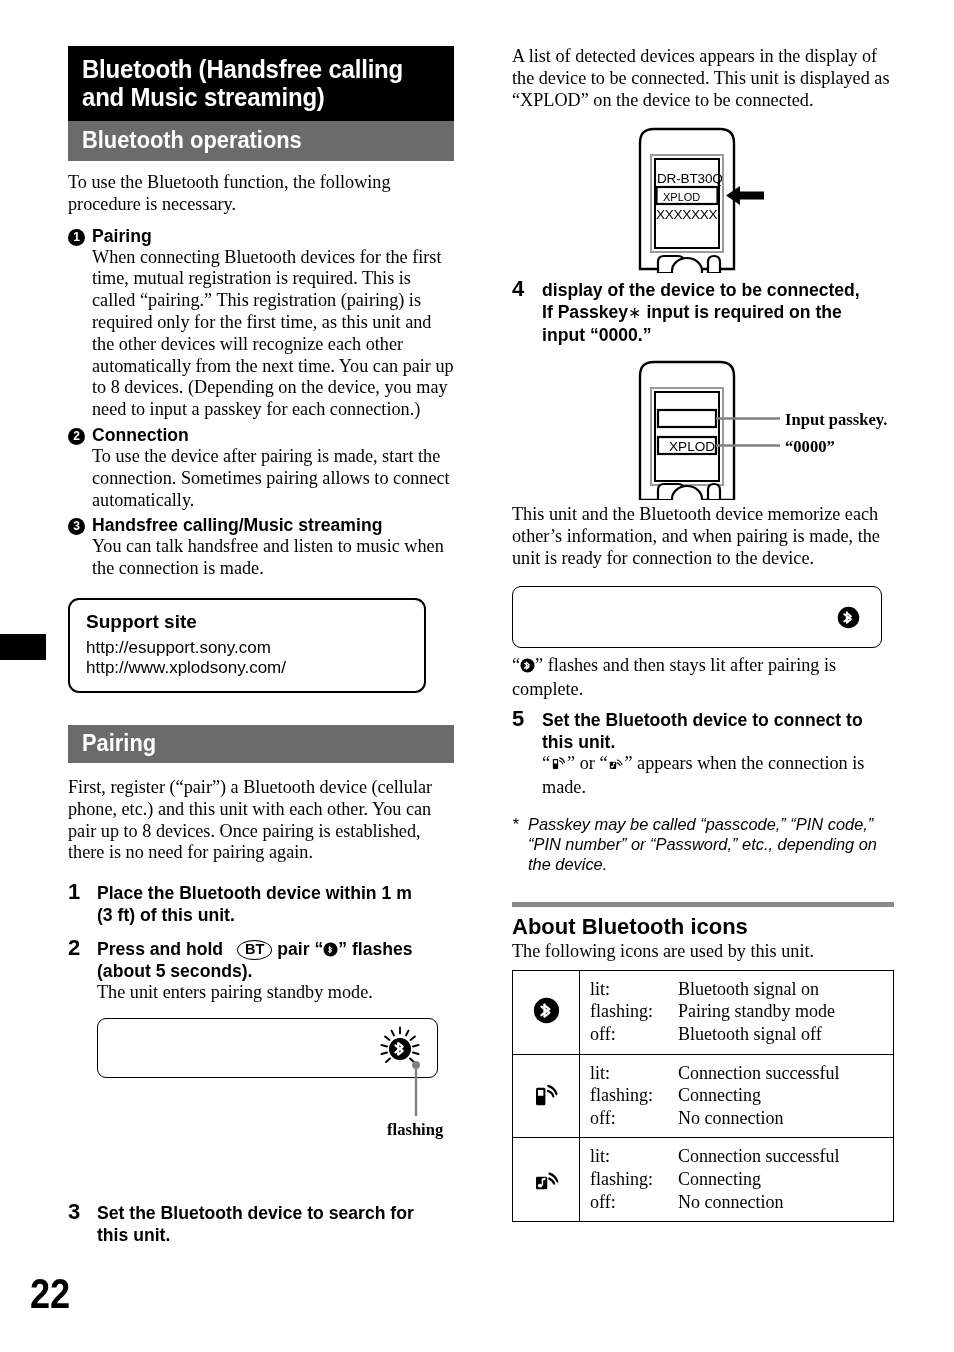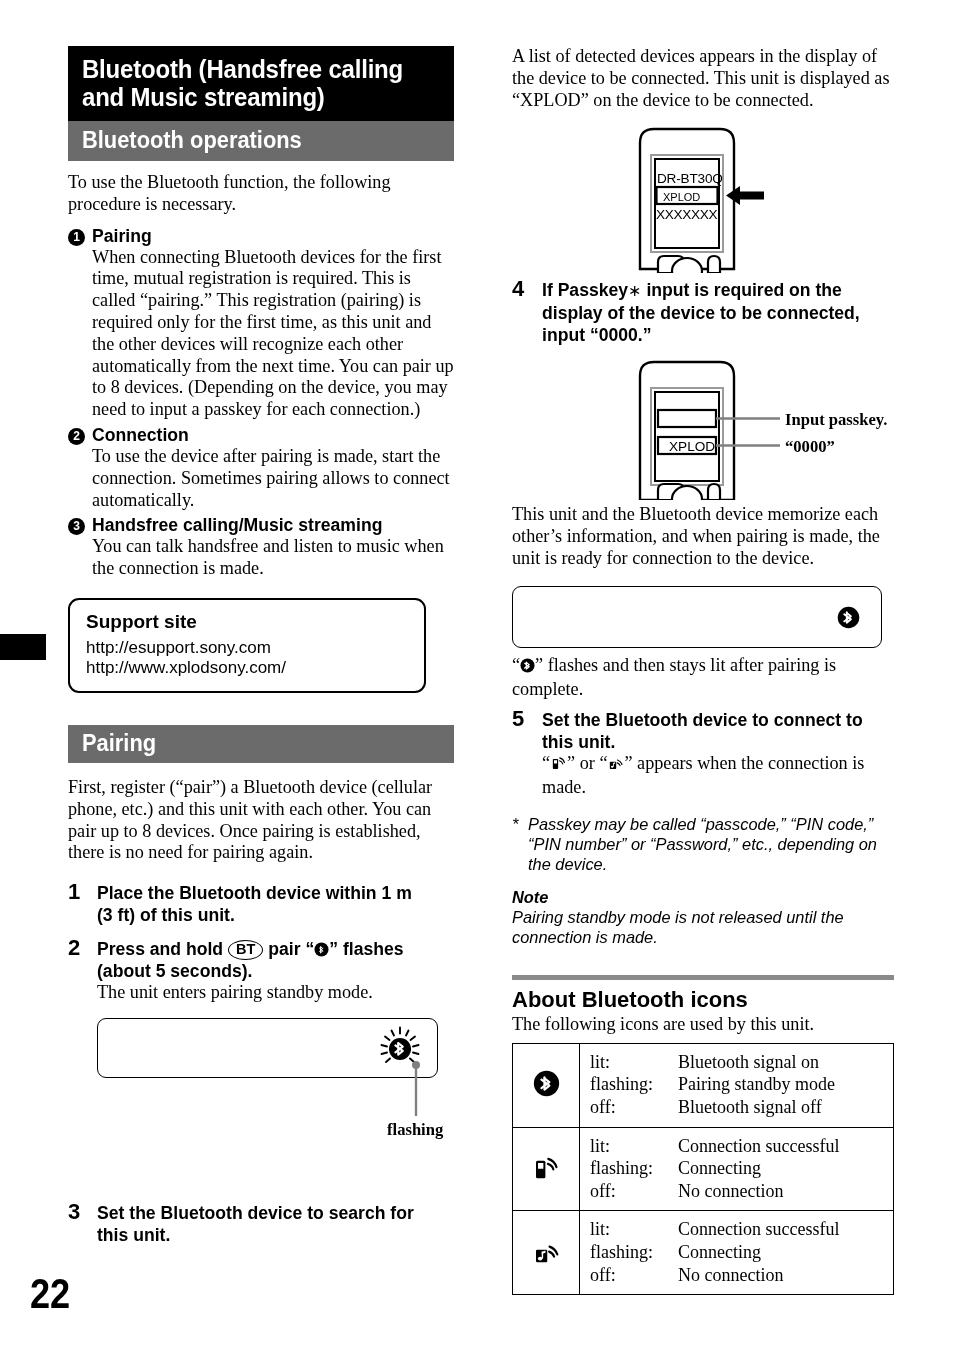--- a/index.html
+++ b/index.html
@@ -71,21 +71,21 @@
   
   .disp-panel{
     border:1.8px solid #000;border-radius:9px;box-sizing:border-box;
     position:relative;background:#fff;
   }
 
   
   .bt-key{
     display:inline-block;border:1.6px solid #000;border-radius:50%/50%;
     padding:0px 7px 1px 7px;font-family:"Liberation Sans",sans-serif;
-    font-weight:bold;font-size:14.5px;line-height:17px;vertical-align:1px;
+    font-weight:bold;font-size:14.5px;line-height:17px;vertical-align:1px;margin-left:9px;
   }
 
   
   .ico{display:inline-block;vertical-align:-2px;}
   .ico-bt-inline{width:15px;height:15px;vertical-align:-2px;}
 
   
   .icon-table{border-collapse:collapse;width:382px;}
   .icon-table td{border:1.4px solid #000;vertical-align:middle;}
   .icon-table td.c-ico{width:66px;text-align:center;padding:7px 0;}
@@ -244,22 +244,22 @@
           <polygon points="214,70.5 228,61 228,66.5 252,66.5 252,74.5 228,74.5 228,80" fill="#000"></polygon>
         </g>
       </svg>
       <div class="sans" style="position:absolute;left:145px;top:46px;font-size:13.6px;line-height:15px;letter-spacing:-0.2px;">DR-BT30Q</div>
       <div class="sans" style="position:absolute;left:151px;top:64.5px;font-size:11px;line-height:15px;">XPLOD</div>
       <div class="sans" style="position:absolute;left:144px;top:82px;font-size:13.6px;line-height:15px;letter-spacing:-0.3px;">XXXXXXX</div>
     </div>
 
     <div class="step" style="margin-top:6px;padding-left:30px;">
       <div class="step-n">4</div>
+      <div class="step-title">display of the device to be connected,</div>
       <div class="step-title"><span>If Passkey</span><span class="serif" style="font-weight:normal;font-size:16px;">∗</span><span> input is required on the</span></div>
-      <div class="step-title">display of the device to be connected,</div>
       <div class="step-title">input “0000.”</div>
     </div>
 
     <div style="position:relative;height:142px;margin-top:12px;">
       <svg width="382" height="142" viewBox="0 0 382 142">
         <path d="M128 18 q0 -14 14 -14 h66 q14 0 14 14 v124 h-94 z" fill="#fff" stroke="#000" stroke-width="2.4"></path>
         <rect x="139" y="30" width="72" height="97" fill="#fff" stroke="#9a9a9a" stroke-width="2"></rect>
         <rect x="143" y="34" width="64" height="89" fill="#fff" stroke="#000" stroke-width="2"></rect>
 
         <rect x="146" y="52" width="58" height="17" fill="#fff" stroke="#000" stroke-width="2.2"></rect>
@@ -319,24 +319,20 @@
           <path d="M14.5 12.5a6.5 6.5 0 0 1 4.0 4.0" stroke="#000" stroke-width="1.6" fill="none" stroke-linecap="round"></path>
           <path d="M14.8 8.5a10 10 0 0 1 6.3 6.3" stroke="#000" stroke-width="1.6" fill="none" stroke-linecap="round"></path>
         </svg></span><span>” appears when the connection is made.</span></div>
     </div>
 
     <div style="position:relative;margin-top:15px;padding-left:16px;">
       <div class="ital" style="position:absolute;left:0;top:0;">*</div>
       <div class="ital">Passkey may be called “passcode,” “PIN code,” “PIN number” or “Password,” etc., depending on the device.</div>
     </div>
 
-    <div style="margin-top:13px;">
-      <div class="ital-b">Note</div>
-      <div class="ital">Pairing standby mode is not released until the connection is made.</div>
-    </div>
 
     <div class="rule-gray" style="margin-top:28px;"></div>
     <div class="head2">About Bluetooth icons</div>
     <div class="para" style="margin-top:1px;">The following icons are used by this unit.</div>
 
     <table class="icon-table" style="margin-top:7px;">
       <tbody>
           <tr>
         <td class="c-ico">
           <span class="ico"><svg width="27" height="27" viewBox="0 0 32 32">

